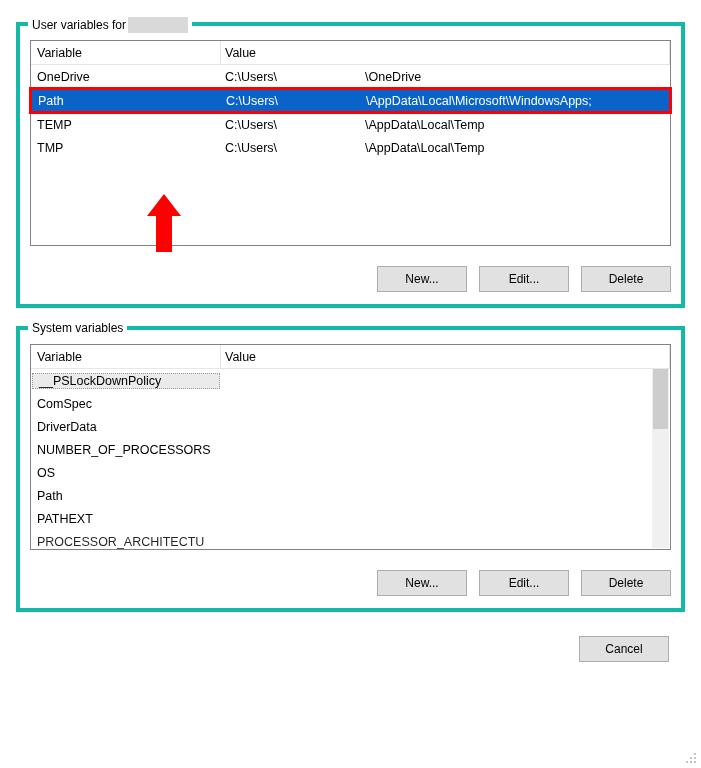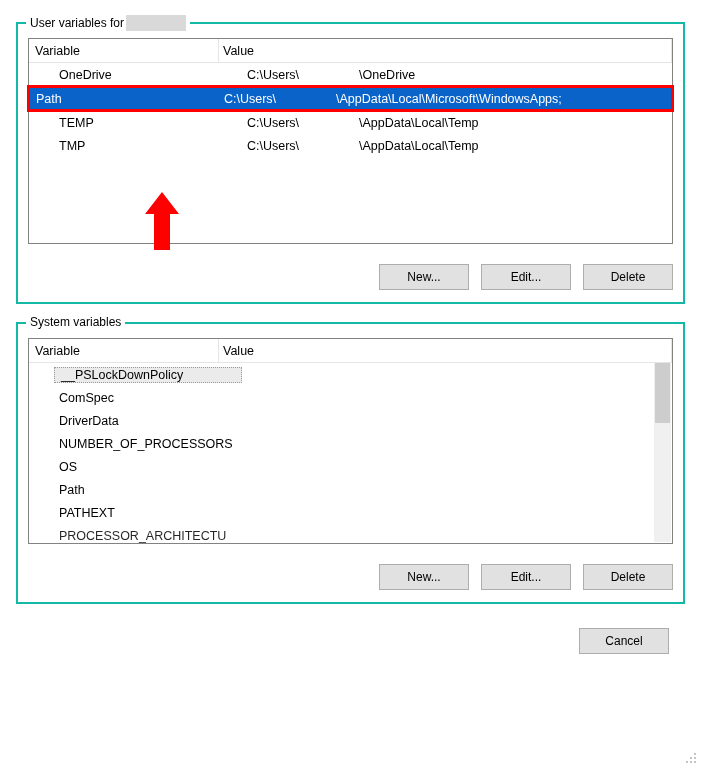--- a/index.html
+++ b/index.html
@@ -21,21 +21,21 @@
   }
   .titlebar .title { flex: 1; }
   .titlebar .closebtn {
     width: 46px; height: 32px; display:flex; align-items:center; justify-content:center;
     cursor: default;
   }
   .content {
     padding: 4px 12px 0 12px;
   }
   fieldset.group {
-    border: 2px solid #14b8a6;
+    border: 4px solid #14b8a6;
     margin: 18px 4px 6px 4px;
     padding: 14px 10px 12px 10px;
     position: relative;
   }
   .group-label {
     position: absolute;
     top: -9px; left: 8px;
     background: #fff; padding: 0 4px;
     font-size: 12px;
     display:flex; align-items:center;
@@ -57,25 +57,24 @@
     border-bottom: 1px solid #e5e5e5;
     user-select:none;
   }
   .col-var { width: 190px; padding-left:6px; }
   .col-val { flex:1; padding-left:4px; }
   .hdr { height:100%; display:flex; align-items:center; border-right:1px solid #e5e5e5; }
   .row {
     display:flex; height:23px; align-items:center;
     padding: 0;
     white-space: nowrap;
-    margin-left: 24px;
   }
   .row .cell { overflow:hidden; }
   .row .cell.var { width:190px; padding-left:6px; }
-  .row .cell.val { flex:1; padding-left:4px; display:flex; }
+  .row .cell.val { flex:1; padding-left:4px; display:flex;gap:28px; }
   .valseg1 { width:112px; }
   .valseg2 { flex:1; }
   .row.selected {
     background:#0a63c9; color:#fff;
     outline: 3px solid #ff0000;
     outline-offset: 0;
     position: relative; z-index: 2;
     margin: 2px 1px;
     height:21px;
   }

